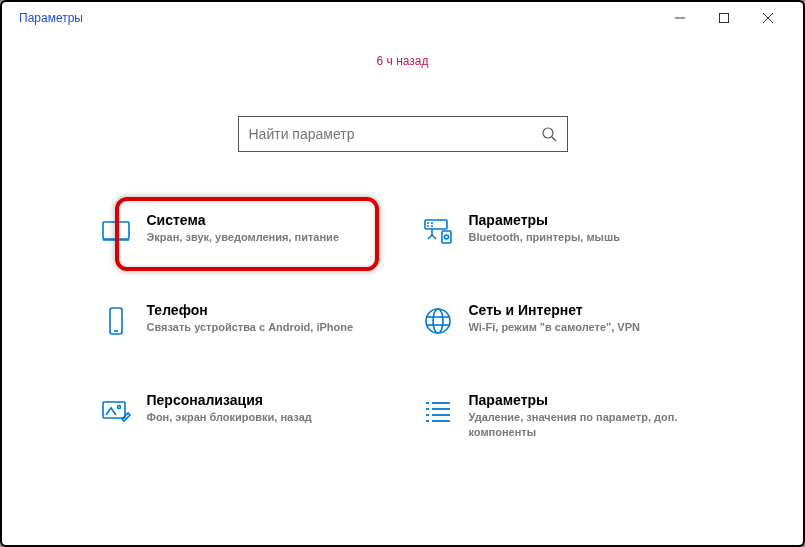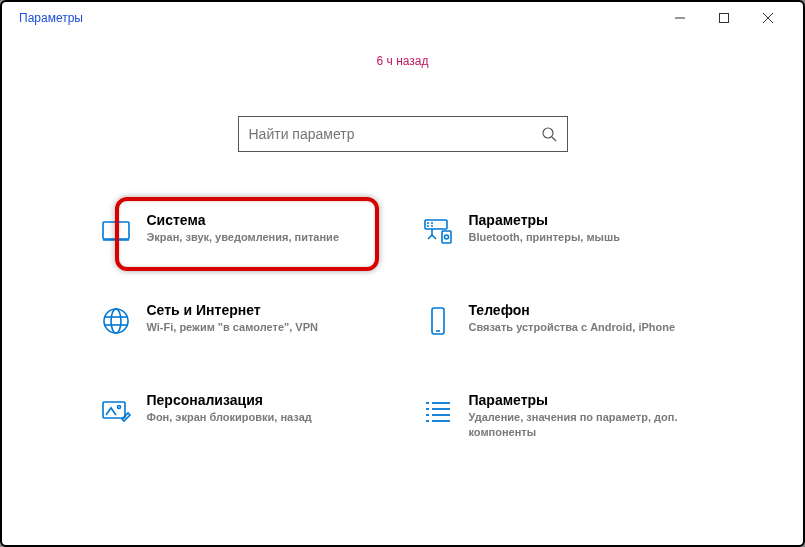--- a/index.html
+++ b/index.html
@@ -183,42 +183,42 @@
       </div>
       <div class="txt">
         <div class="t-title">Параметры</div>
         <div class="t-desc">Bluetooth, принтеры, мышь</div>
       </div>
     </div>
 
     <div class="tile">
       <div class="ico">
         <svg viewBox="0 0 32 32" fill="none" stroke="currentColor" stroke-width="1.6">
+          <rect x="10" y="3" width="12" height="26" rx="2"></rect>
+          <line x1="14" y1="26" x2="18" y2="26"></line>
+        </svg>
+      </div>
+      <div class="txt">
+        <div class="t-title">Телефон</div>
+        <div class="t-desc">Связать устройства с Android, iPhone</div>
+      </div>
+    </div>
+
+    <div class="tile">
+      <div class="ico">
+        <svg viewBox="0 0 32 32" fill="none" stroke="currentColor" stroke-width="1.6">
           <circle cx="16" cy="16" r="12"></circle>
           <ellipse cx="16" cy="16" rx="5" ry="12"></ellipse>
           <line x1="4" y1="12" x2="28" y2="12"></line>
           <line x1="4" y1="20" x2="28" y2="20"></line>
         </svg>
       </div>
       <div class="txt">
         <div class="t-title">Сеть и Интернет</div>
         <div class="t-desc">Wi-Fi, режим "в самолете", VPN</div>
-      </div>
-    </div>
-
-    <div class="tile">
-      <div class="ico">
-        <svg viewBox="0 0 32 32" fill="none" stroke="currentColor" stroke-width="1.6">
-          <rect x="10" y="3" width="12" height="26" rx="2"></rect>
-          <line x1="14" y1="26" x2="18" y2="26"></line>
-        </svg>
-      </div>
-      <div class="txt">
-        <div class="t-title">Телефон</div>
-        <div class="t-desc">Связать устройства с Android, iPhone</div>
       </div>
     </div>
 
     <div class="tile">
       <div class="ico">
         <svg viewBox="0 0 32 32" fill="none" stroke="currentColor" stroke-width="1.6">
           <rect x="3" y="7" width="22" height="16" rx="1"></rect>
           <path d="M6 20 L11 13 L16 20"></path>
           <circle cx="19" cy="12" r="1.5"></circle>
           <path d="M22 24 L28 18 L30 20 L24 26 Z"></path>

